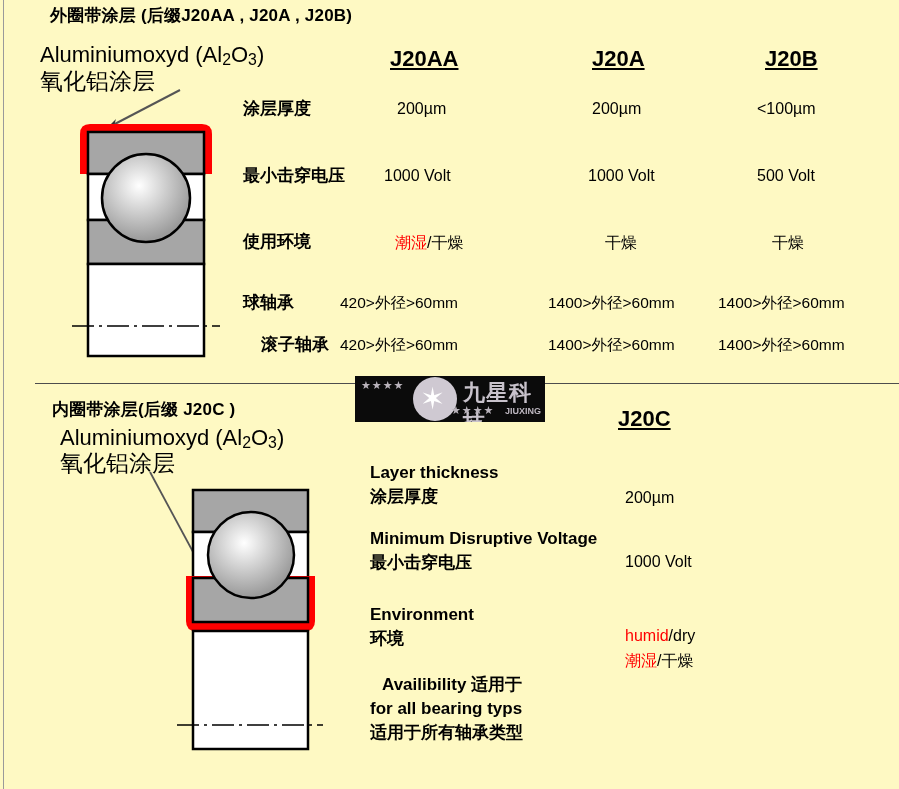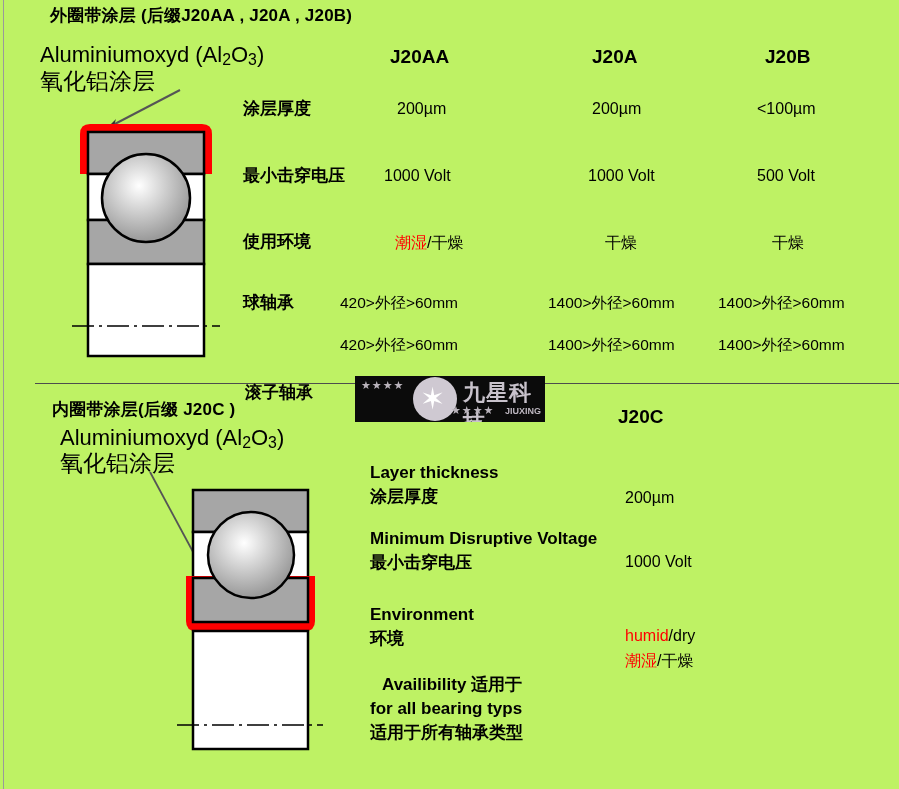--- a/index.html
+++ b/index.html
@@ -8,33 +8,33 @@
     background: #ffffff;
   }
   body {
     font-family: "Liberation Sans", sans-serif;
     color: #000000;
   }
   #page {
     position: relative;
     width: 899px;
     height: 789px;
-    background: #bef264;
+    background: #fef9c3;
     overflow: hidden;
   }
   .abs { position: absolute; }
 
   
   .t      { position: absolute; white-space: nowrap; line-height: 1.15; }
   .red    { color: #ff0000; }
 
   .sect-title   { font-size: 17px; font-weight: bold; letter-spacing: .2px; }
   .material     { font-size: 22px; text-align: right; }
   .material-cn  { font-size: 23px; }
-  .col-head     { font-size: 19px; font-weight: bold; }
+  .col-head     { font-size: 22px; font-weight: bold; text-decoration: underline; }
   .row-label    { font-size: 17px; font-weight: bold; }
   .cell         { font-size: 16px; }
   .cell-sm      { font-size: 15.5px; }
   .blk-label    { font-size: 17px; font-weight: bold; }
   .blk-label-cn { font-size: 17px; font-weight: bold; }
   .blk-val      { font-size: 16px; }
 
   
   .left-rule {
     left: 3px; top: 0; width: 1px; height: 789px;
@@ -149,21 +149,21 @@
     <span class="red">潮湿</span><span>/</span><span>干燥</span>
   </div>
   <div class="t cell" style="left:605px; top:234px;">干燥</div>
   <div class="t cell" style="left:772px; top:234px;">干燥</div>
 
   <div class="t row-label" style="left:243px; top:293px;">球轴承</div>
   <div class="t cell-sm" style="left:340px; top:294px;">420&gt;外径&gt;60mm</div>
   <div class="t cell-sm" style="left:548px; top:294px;">1400&gt;外径&gt;60mm</div>
   <div class="t cell-sm" style="left:718px; top:294px;">1400&gt;外径&gt;60mm</div>
 
-  <div class="t row-label" style="left:245px; top:335px;margin-top:48px;">滚子轴承</div>
+  <div class="t row-label" style="left:261px; top:335px;">滚子轴承</div>
   <div class="t cell-sm" style="left:340px; top:336px;">420&gt;外径&gt;60mm</div>
   <div class="t cell-sm" style="left:548px; top:336px;">1400&gt;外径&gt;60mm</div>
   <div class="t cell-sm" style="left:718px; top:336px;">1400&gt;外径&gt;60mm</div>
 
   <div class="abs watermark">
     <div class="wm-stars-top">★★★★</div>
     <div class="wm-disc"></div>
     <div class="wm-star">✶</div>
     <div class="wm-cn">九星科技</div>
     <div class="wm-stars-bot">★★★★</div>

